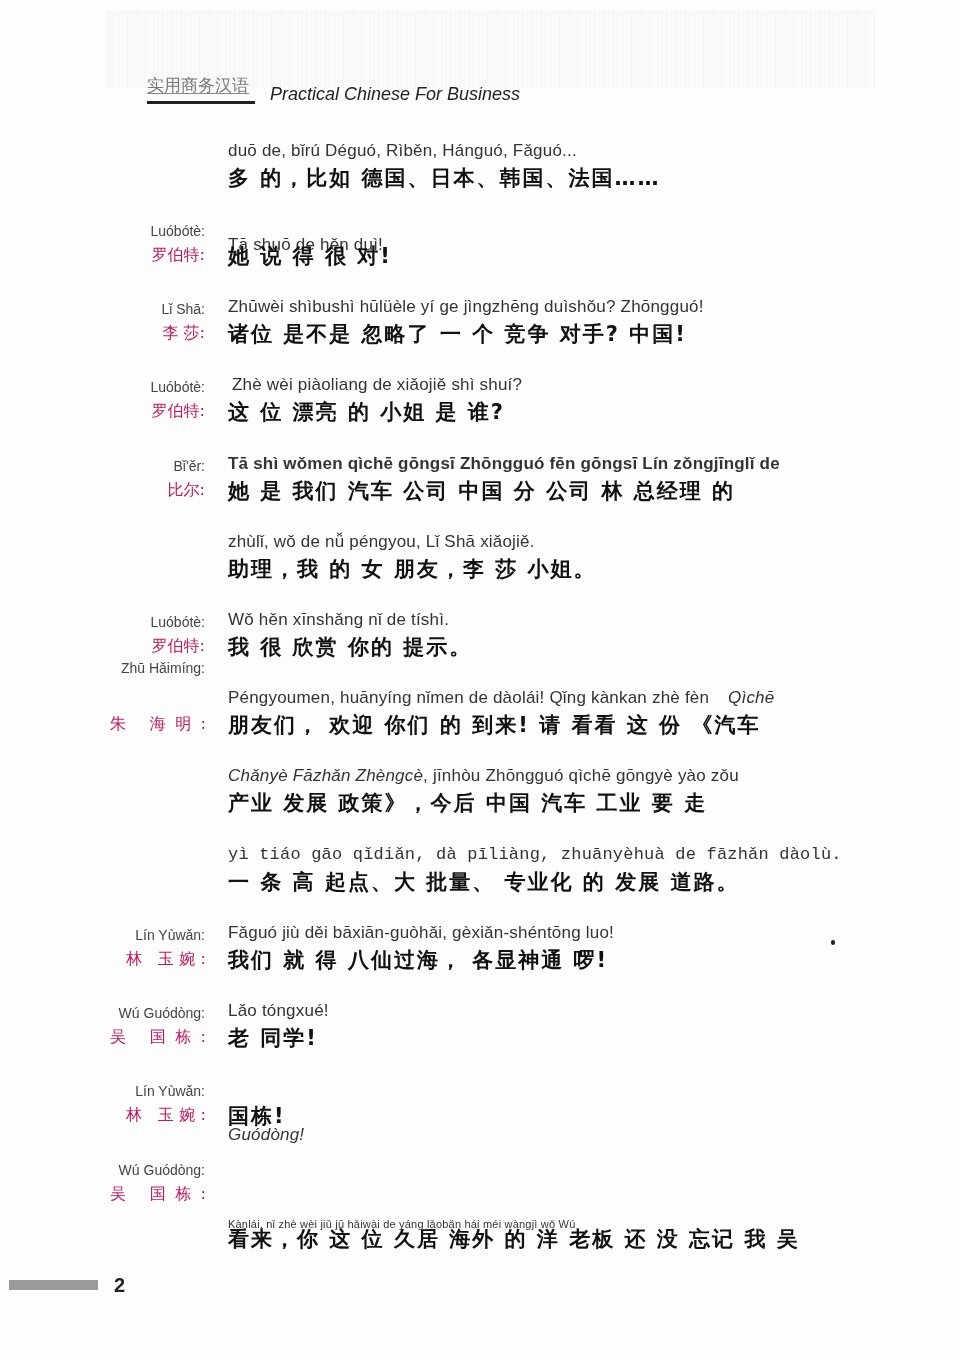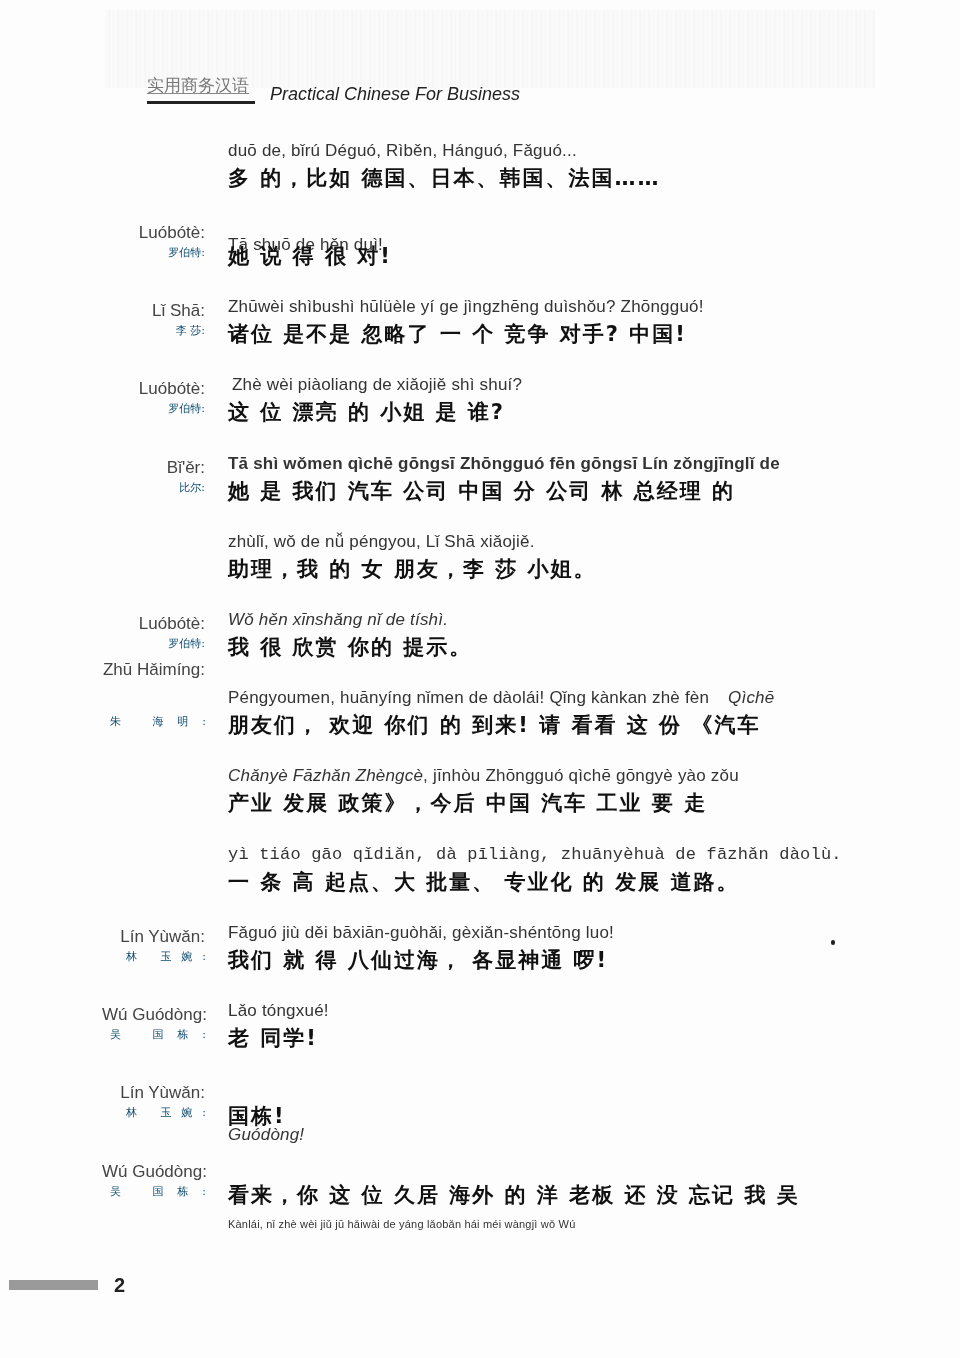--- a/index.html
+++ b/index.html
@@ -31,25 +31,25 @@
   }
   .py {
     font-family: "Liberation Sans", sans-serif; font-size: 17px; color: #333;
     letter-spacing: 0.2px;
   }
   .hz {
     font-family: "DejaVu Sans", sans-serif; font-size: 21px; font-weight: bold; color: #111;
     letter-spacing: 2px;
   }
   .spk-py {
-    font-family: "Liberation Sans", sans-serif; font-size: 17px; color: #444;
+    font-family: "Liberation Sans", sans-serif; font-size: 14px; color: #444;
     text-align: right; width: 103px; left: 102px;
   }
   .spk-hz {
-    font-family: "DejaVu Sans", sans-serif; font-size: 11px; color: #0c4a6e;
+    font-family: "DejaVu Sans", sans-serif; font-size: 16px; color: #be185d;
     text-align: right; width: 103px; left: 102px;
   }
   .spk-hz.split { text-align: justify; text-align-last: justify; left: 110px; width: 96px; }
   .it { font-style: italic; }
   .footer-bar {
     position: absolute; left: 9px; top: 1280px; width: 89px; height: 10px; background: #9a9a9a;
   }
   .page-num {
     position: absolute; left: 114px; top: 1274px;
     font-family: "Liberation Sans", sans-serif; font-size: 20px; font-weight: bold; color: #222;
@@ -84,21 +84,21 @@
 
 <div class="line spk-py" style="top:458px;">Bǐ'ěr:</div>
 <div class="line spk-hz" style="top:480px;">比尔:</div>
 <div class="line py" style="left:228px; top:454px;font-weight:bold;">Tā  shì  wǒmen  qìchē  gōngsī  Zhōngguó  fēn gōngsī  Lín  zǒngjīnglǐ  de</div>
 <div class="line hz" style="left:228px; top:477px;">她 是 我们 汽车 公司  中国  分 公司 林 总经理 的</div>
 <div class="line py" style="left:228px; top:532px;">zhùlǐ,    wǒ  de  nǚ  péngyou,  Lǐ  Shā  xiǎojiě.</div>
 <div class="line hz" style="left:228px; top:555px;">助理，我 的 女  朋友，李 莎  小姐。</div>
 
 <div class="line spk-py" style="top:614px;">Luóbótè:</div>
 <div class="line spk-hz" style="top:636px;">罗伯特:</div>
-<div class="line py" style="left:228px; top:610px;font-style:italic;">Wǒ  hěn  xīnshǎng  nǐ  de  tíshì.</div>
+<div class="line py" style="left:228px; top:610px;">Wǒ  hěn  xīnshǎng  nǐ  de  tíshì.</div>
 <div class="line hz" style="left:228px; top:633px;">我 很  欣赏 你的 提示。</div>
 
 <div class="line spk-py" style="top:660px;text-align:right;">Zhū Hǎimíng:</div>
 <div class="line spk-hz split" style="top:714px;">朱 海明:</div>
 <div class="line py" style="left:228px; top:688px;">
   <span>Péngyoumen, huānyíng  nǐmen  de  dàolái!  Qǐng  kànkan  zhè  fèn</span>
   <span class="it" style="margin-left:14px;">Qìchē</span>
 </div>
 <div class="line hz" style="left:228px; top:711px;">朋友们，   欢迎  你们 的 到来! 请  看看 这 份 《汽车</div>
 <div class="line py" style="left:228px; top:766px;">
@@ -120,16 +120,16 @@
 <div class="line hz" style="left:228px; top:1024px;">老  同学!</div>
 
 <div class="line spk-py" style="top:1083px;">Lín Yùwǎn:</div>
 <div class="line spk-hz split" style="top:1105px; left:126px; width:80px;">林 玉婉:</div>
 <div class="line py" style="left:228px; top:1125px;font-style:italic;">Guódòng!</div>
 <div class="line hz" style="left:228px; top:1102px;">国栋!</div>
 
 <div class="line spk-py" style="top:1162px;">Wú Guódòng:</div>
 <div class="line spk-hz split" style="top:1184px;">吴 国栋:</div>
 <div class="line py" style="left:228px; top:1218px; font-size:11px;">Kànlái,  nǐ  zhè  wèi  jiǔ  jū  hǎiwài  de  yáng  lǎobǎn  hái  méi  wàngjì  wǒ  Wú</div>
-<div class="line hz" style="left:228px; top:1181px;">看来，你 这 位 久居 海外 的 洋  老板 还 没 忘记 我 吴</div>
+<div class="line hz" style="left:228px; top:1225px;">看来，你 这 位 久居 海外 的 洋  老板 还 没 忘记 我 吴</div>
 
 <div class="footer-bar"></div>
 <div class="page-num">2</div>
 
 </body></html>

